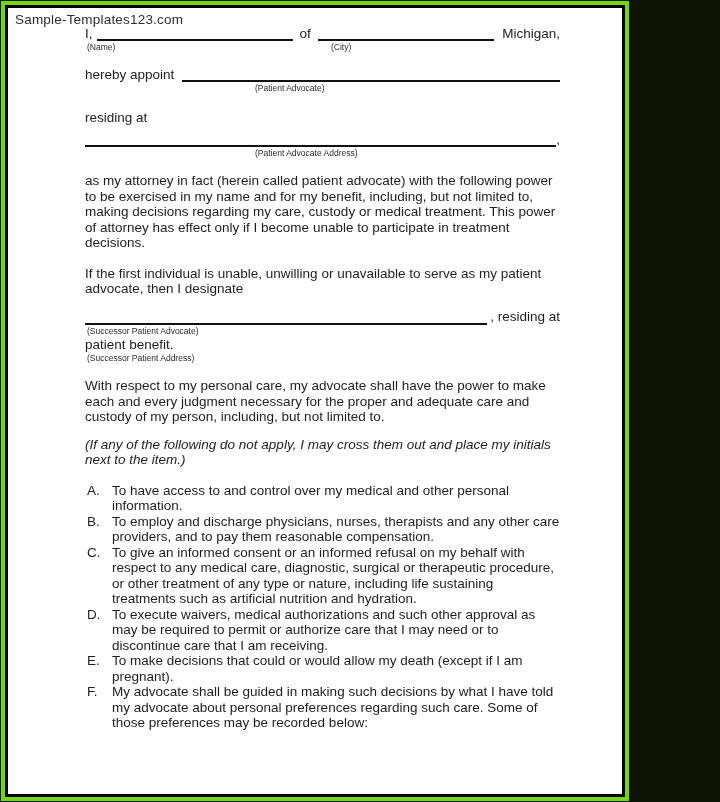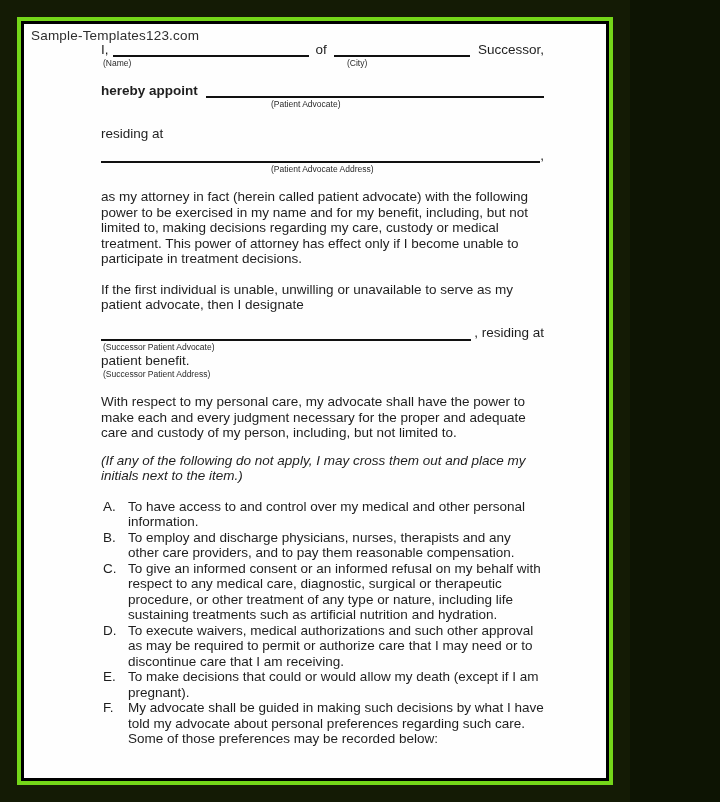--- a/index.html
+++ b/index.html
@@ -7,21 +7,21 @@
     width: 720px; height: 802px;
     background: #0d1403;
     font-family: "Liberation Sans", "DejaVu Sans", sans-serif;
     color: #1e1e1e;
     overflow: hidden;
   }
   .frame-outer {
     box-sizing: border-box;
     width: 630px; height: 802px;
     background: var(--frame-dark, #141b05);
-    padding: 17px;
+    padding: 1px;
   }
   .frame-green {
     box-sizing: border-box;
     width: 100%; height: 100%;
     background: var(--frame-green, #74d619);
     padding: 4px;
   }
   .frame-black {
     box-sizing: border-box;
     width: 100%; height: 100%;
@@ -79,21 +79,21 @@
     top: 1px;
     font-size: 8.5px;
     line-height: 10px;
     color: #2a2a2a;
     white-space: nowrap;
   }
   .row-i { margin-top: 17px; }
   .row-i .gap-l { margin-left: 4px; }
   .row-i .gap { margin: 0 7px; }
   .blank-name { width: 196px; }
-  .row-hereby { margin-top: 13px; font-weight: bold; }
+  .row-hereby { margin-top: 13px; }
   .row-hereby .blank { margin-left: 8px; }
   .row-residing { margin-top: 16px; }
   .row-addrline { margin-top: 6px; }
   .p1 { margin-top: 14px; }
   .p2 { margin-top: 15px; }
   .p3 { margin-top: 14px; }
   .body-text { margin-bottom: 0; }
   .row-successor1 { margin-top: 12px; }
   .row-successor1 span { margin-left: 3px; }
   .row-successor2 { margin-top: 12px; }
@@ -134,21 +134,21 @@
         <div class="watermark">Sample-Templates123.com</div>
 
         <div class="content">
 
 
           <div class="row row-i">
             <span>I,</span>
             <div class="blank blank-name gap-l"></div>
             <span class="gap">of</span>
             <div class="blank flex1"></div>
-            <span class="gap-l" style="margin-left:8px">Successor,</span>
+            <span class="gap-l" style="margin-left:8px">Michigan,</span>
           </div>
           <div class="labelrow">
             <span class="sm" style="left:2px">(Name)</span>
             <span class="sm" style="left:246px">(City)</span>
           </div>
 
           <div class="row row-hereby">
             <span>hereby appoint</span>
             <div class="blank flex1"></div>
           </div>

